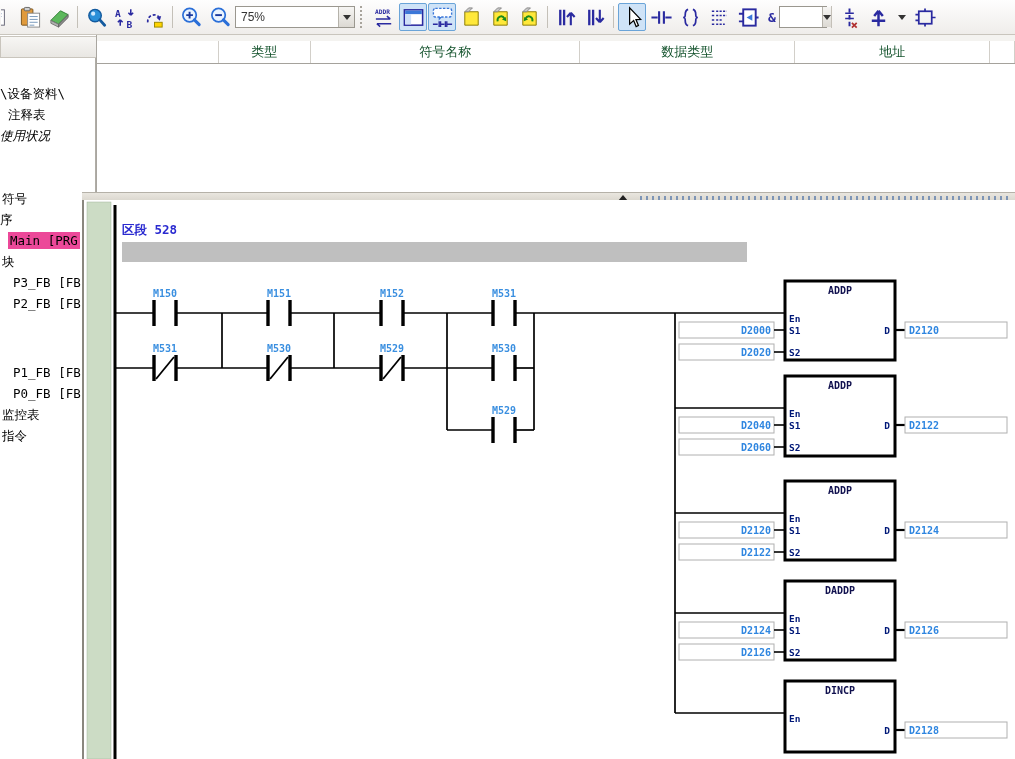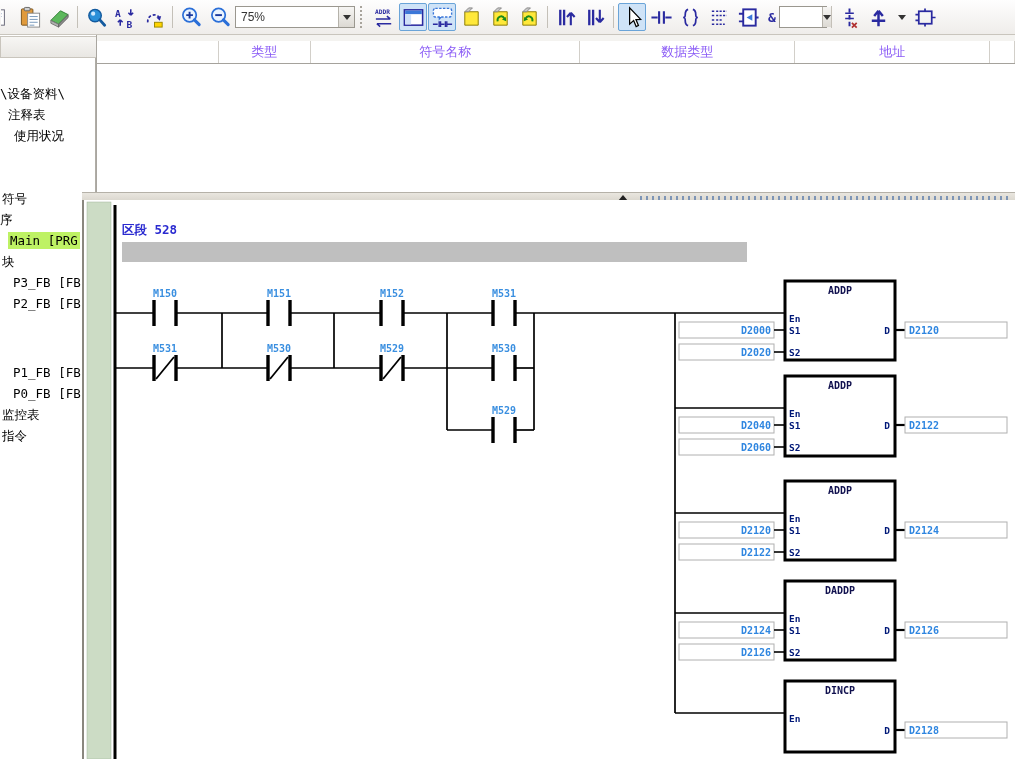--- a/index.html
+++ b/index.html
@@ -27,31 +27,31 @@
   #win-frag{position:absolute;left:20px;top:0;width:26px;height:3px;background:#3b6fd4;}
   
   #dock-titlebar{position:absolute;left:0;top:36px;width:216px;height:22px;
     background:linear-gradient(#f7f6f4,#e9e7e3);border:1px solid #c9c5bd;
     display:flex;align-items:center;justify-content:flex-end;gap:10px;padding-right:14px;box-sizing:border-box;}
   .dkbtn{width:16px;height:15px;display:flex;align-items:center;justify-content:center;}
   #tree{position:absolute;left:0;top:58px;width:96px;height:701px;background:#fff;
     border-right:1px solid #b0ada6;box-sizing:border-box;padding-top:28px;}
   .tree-item{height:21px;line-height:21px;font:12.5px "DejaVu Sans Mono",monospace;color:#000;
     white-space:nowrap;}
-  .tree-item .sel{background:#bef264;padding:1px 2px;}
+  .tree-item .sel{background:#ec4899;padding:1px 2px;}
   
   #symbol-pane{position:absolute;left:96px;top:35px;width:919px;height:157px;background:#fff;
     border-left:1px solid #a9a6a0;box-sizing:border-box;}
   #sym-strip{height:6px;background:#f4f3f0;}
   #sym-title-row{height:21px;background:linear-gradient(#fcfcfb,#f1f0ed);position:relative;
     border-bottom:1px solid #dddad4;}
   #sym-title{position:absolute;left:584px;top:2px;font-size:13px;color:#111;}
   #sym-cols{height:22px;display:flex;border-bottom:1px solid #a5a29c;}
   .sym-col{height:100%;display:flex;align-items:center;justify-content:center;
-    font-size:13px;color:#8b5cf6;border-right:1px solid #d2cfc9;box-sizing:border-box;}
+    font-size:13px;color:#14532d;border-right:1px solid #d2cfc9;box-sizing:border-box;}
   #sym-body{background:#fff;height:107px;}
   
   #splitter{position:absolute;left:82px;top:192px;width:933px;height:12px;
     background:linear-gradient(#e9e6df,#d7d3ca);border-top:1px solid #b5b1a8;border-bottom:1px solid #a5a19a;
     box-sizing:border-box;}
   #split-arrow{position:absolute;left:536px;top:2px;}
   #split-dots{position:absolute;left:558px;top:3px;width:372px;height:5px;
     background:repeating-linear-gradient(90deg,#7e95b5 0 2px,transparent 2px 6px);}
   
   #ladder{position:absolute;left:82px;top:200px;width:933px;height:559px;background:#fff;
@@ -257,21 +257,21 @@
   <span class="dkbtn">
     <svg width="11" height="11" viewBox="0 0 11 11">
       <path d="M1.5 1.5l8 8M9.5 1.5l-8 8" stroke="#3a3a3a" stroke-width="1.5"></path>
     </svg>
   </span>
 </div>
 
 <div id="tree">
     <div class="tree-item" style="padding-left: 0px;">\设备资料\</div>
     <div class="tree-item" style="padding-left: 8px;">注释表</div>
-    <div class="tree-item" style="padding-left: 14px;">使用状况</div>
+    <div class="tree-item" style="padding-left: 0; font-style: italic;">使用状况</div>
     <div class="tree-item" style="padding-left: 0px;"></div>
     <div class="tree-item" style="padding-left: 0px;"></div>
     <div class="tree-item" style="padding-left: 2px;">符号</div>
     <div class="tree-item" style="padding-left: 0px;">序</div>
     <div class="tree-item" style="padding-left: 8px;"><span class="sel">Main [PRG</span></div>
     <div class="tree-item" style="padding-left: 2px;">块</div>
     <div class="tree-item" style="padding-left: 13px;">P3_FB [FB</div>
     <div class="tree-item" style="padding-left: 13px;">P2_FB [FB</div>
     <div class="tree-item" style="padding-left: 13px; margin-top: 48px;">P1_FB [FB</div>
     <div class="tree-item" style="padding-left: 13px;">P0_FB [FB</div>

